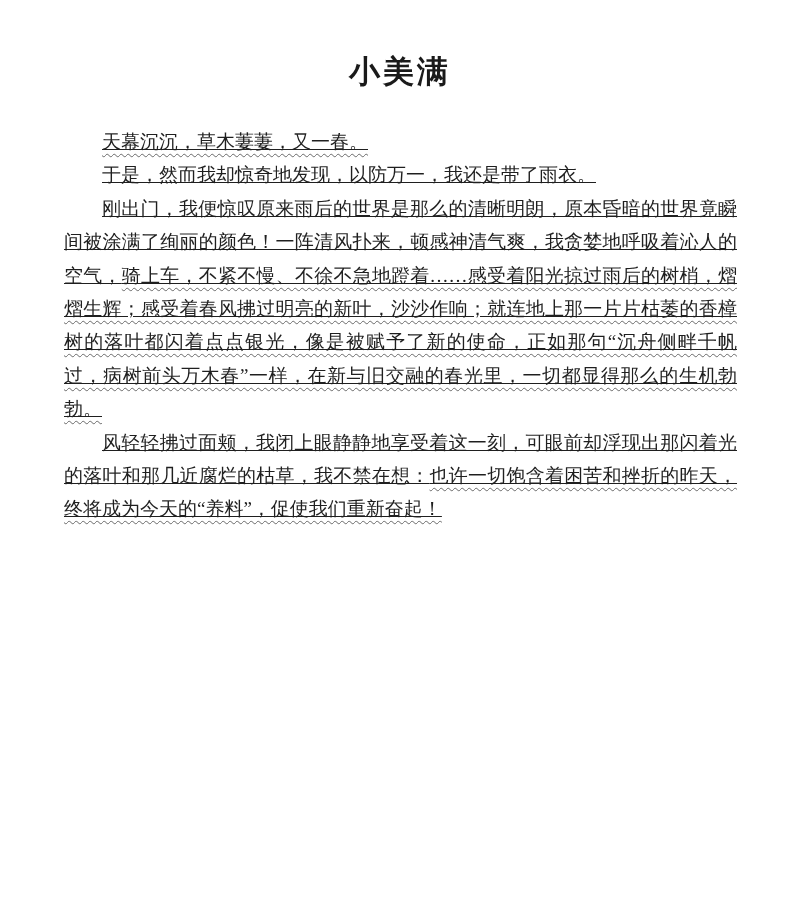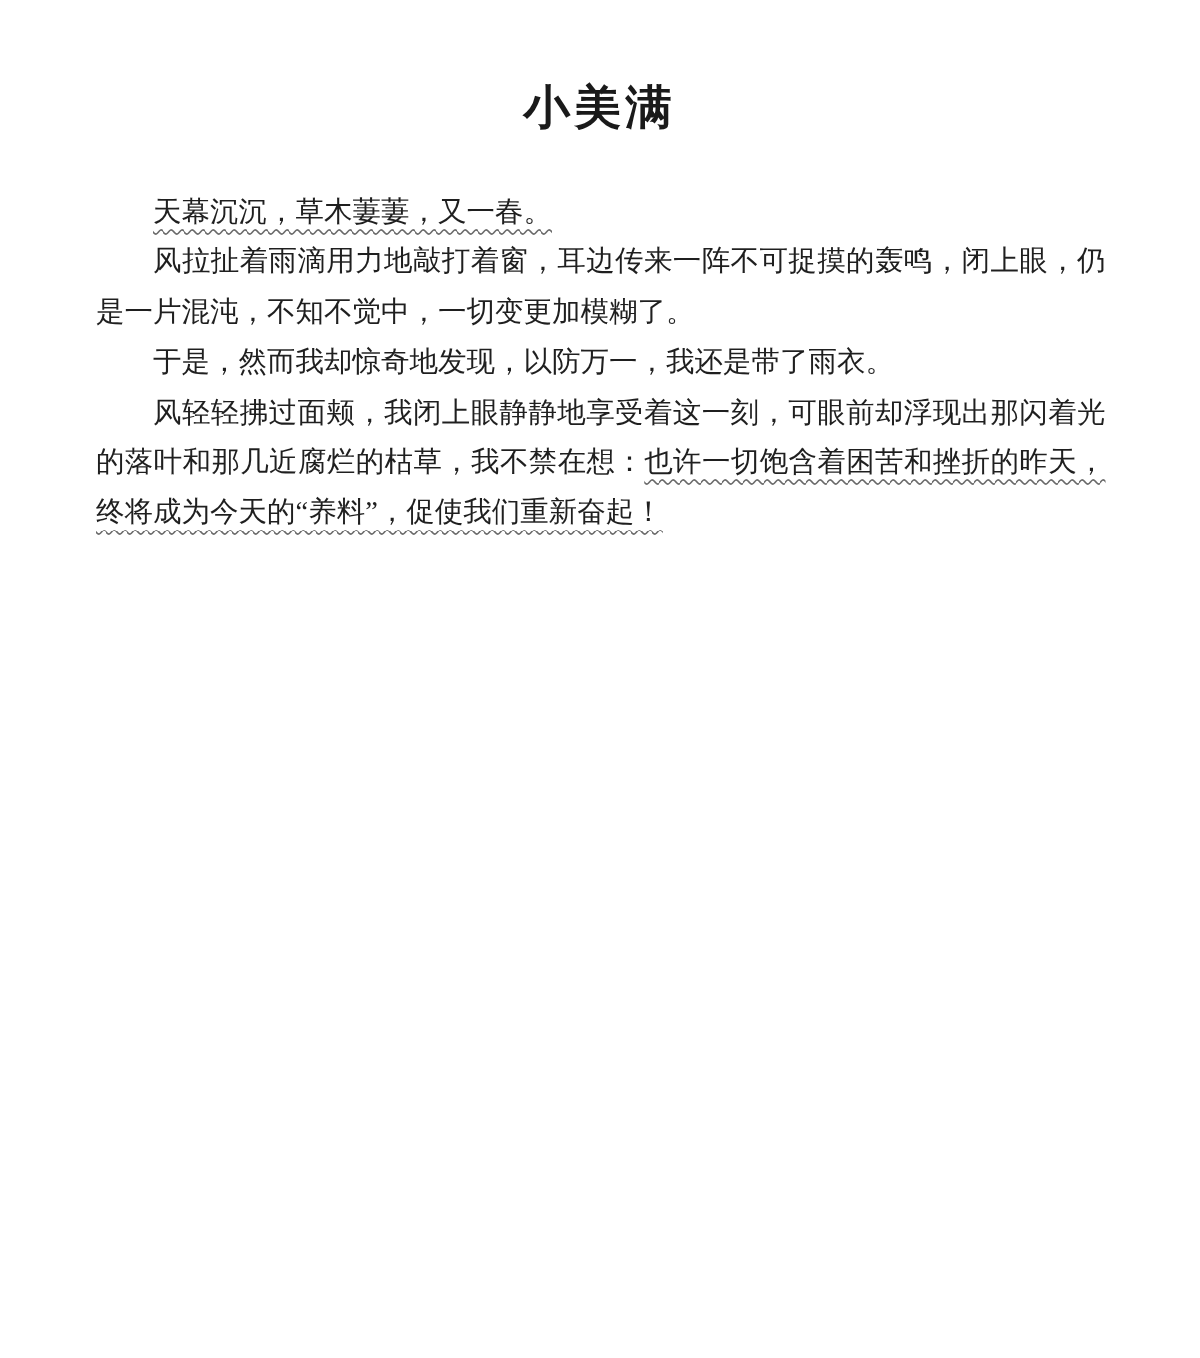--- a/index.html
+++ b/index.html
@@ -36,36 +36,37 @@
     font-size: 19px;
     line-height: 33.4px;
     text-align: justify;
     text-justify: inter-character;
     word-break: break-all;
   }
   .para {
     margin: 0;
     padding: 0;
     text-indent: 2em;
+    text-decoration: underline;
   }
   .run {
     text-decoration: none;
   }
   .run.wavy {
     text-decoration-line: underline;
     text-decoration-style: wavy;
     text-decoration-color: #6a6a6a;
     text-decoration-thickness: 1px;
     text-underline-offset: 5px;
   }
 </style>
 </head>
 <body>
 
 <div class="page">
   <h1 class="title">小美满</h1>
   <div class="essay" id="essay">
       <p class="para"><span class="run wavy">天幕沉沉，草木萋萋，又一春。</span></p>
-      <p class="para"><span class="run">风拉扯着雨滴用力地敲打着窗，耳边传来一阵不可捉摸的轰鸣，闭上眼，仍是一片混沌，不知不觉中，一切变更加模糊了。</span></p>
       <p class="para"><span class="run">于是，然而我却惊奇地发现，以防万一，我还是带了雨衣。</span></p>
+      <p class="para"><span class="run">刚出门，我便惊叹原来雨后的世界是那么的清晰明朗，原本昏暗的世界竟瞬间被涂满了绚丽的颜色！一阵清风扑来，顿感神清气爽，我贪婪地呼吸着沁人的空气，</span><span class="run wavy">骑上车，不紧不慢、不徐不急地蹬着……感受着阳光掠过雨后的树梢，熠熠生辉；感受着春风拂过明亮的新叶，沙沙作响；就连地上那一片片枯萎的香樟树的落叶都闪着点点银光，像是被赋予了新的使命，正如那句“沉舟侧畔千帆过，病树前头万木春”一样，在新与旧交融的春光里，一切都显得那么的生机勃勃。</span></p>
       <p class="para"><span class="run">风轻轻拂过面颊，我闭上眼静静地享受着这一刻，可眼前却浮现出那闪着光的落叶和那几近腐烂的枯草，我不禁在想：</span><span class="run wavy">也许一切饱含着困苦和挫折的昨天，终将成为今天的“养料”，促使我们重新奋起！</span></p>
     </div>
 </div>
 
 </body></html>

